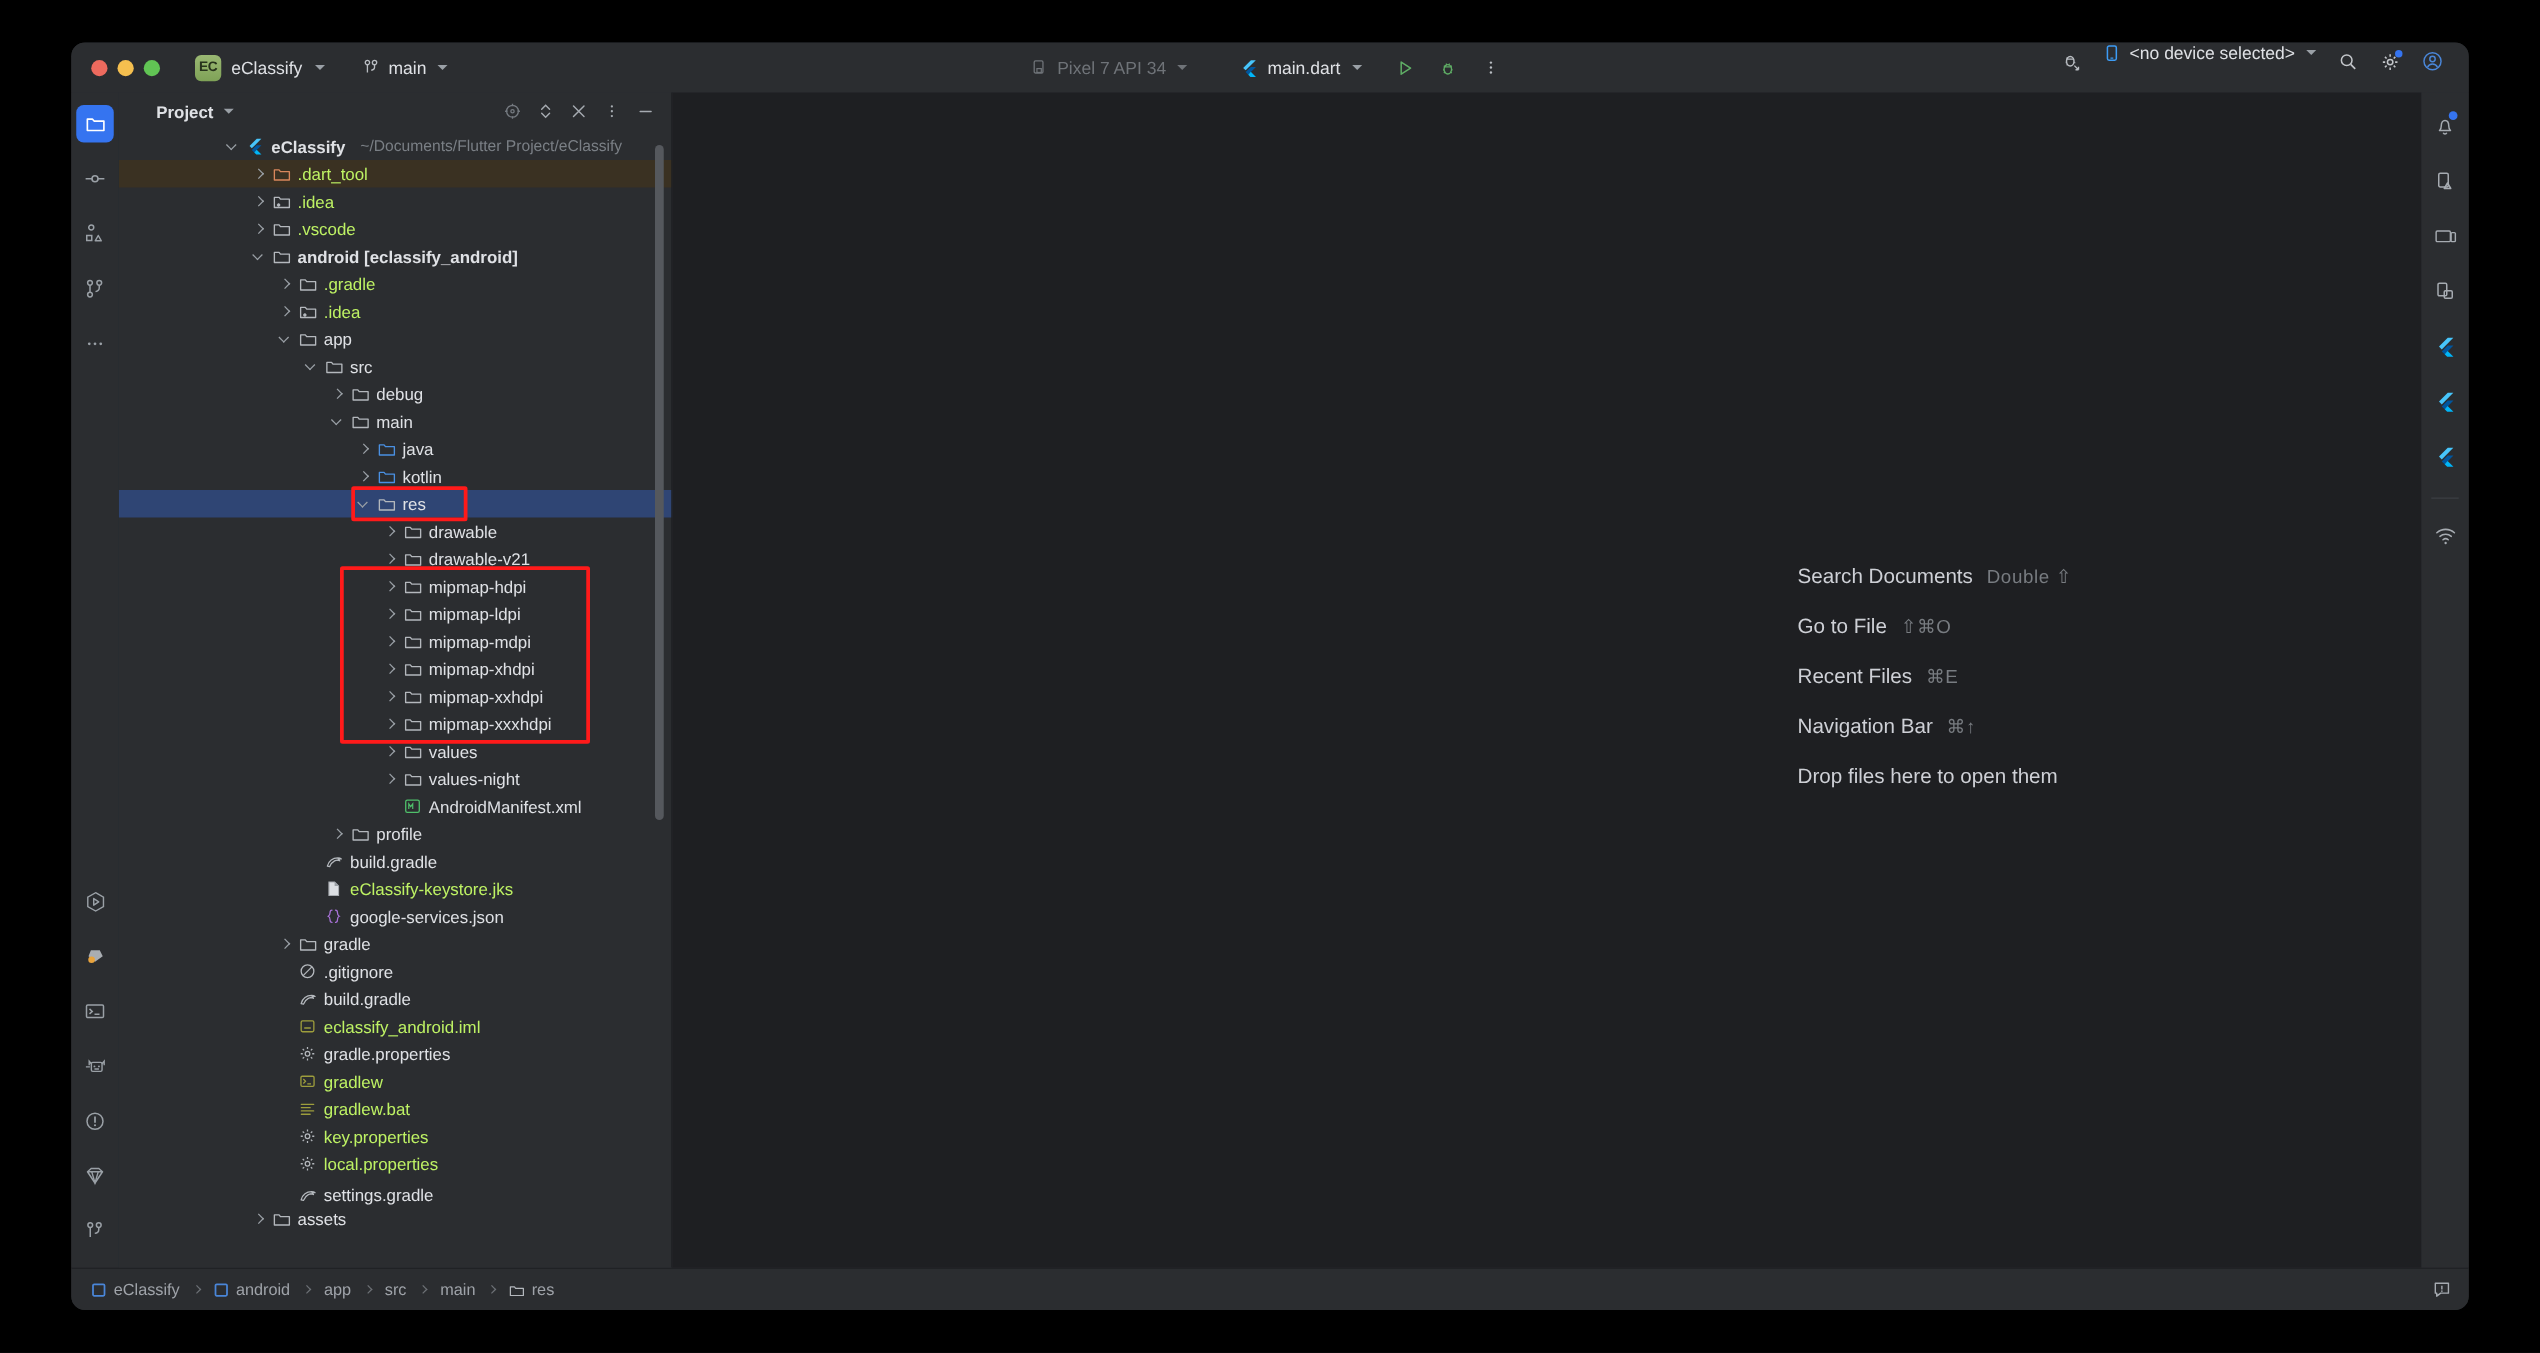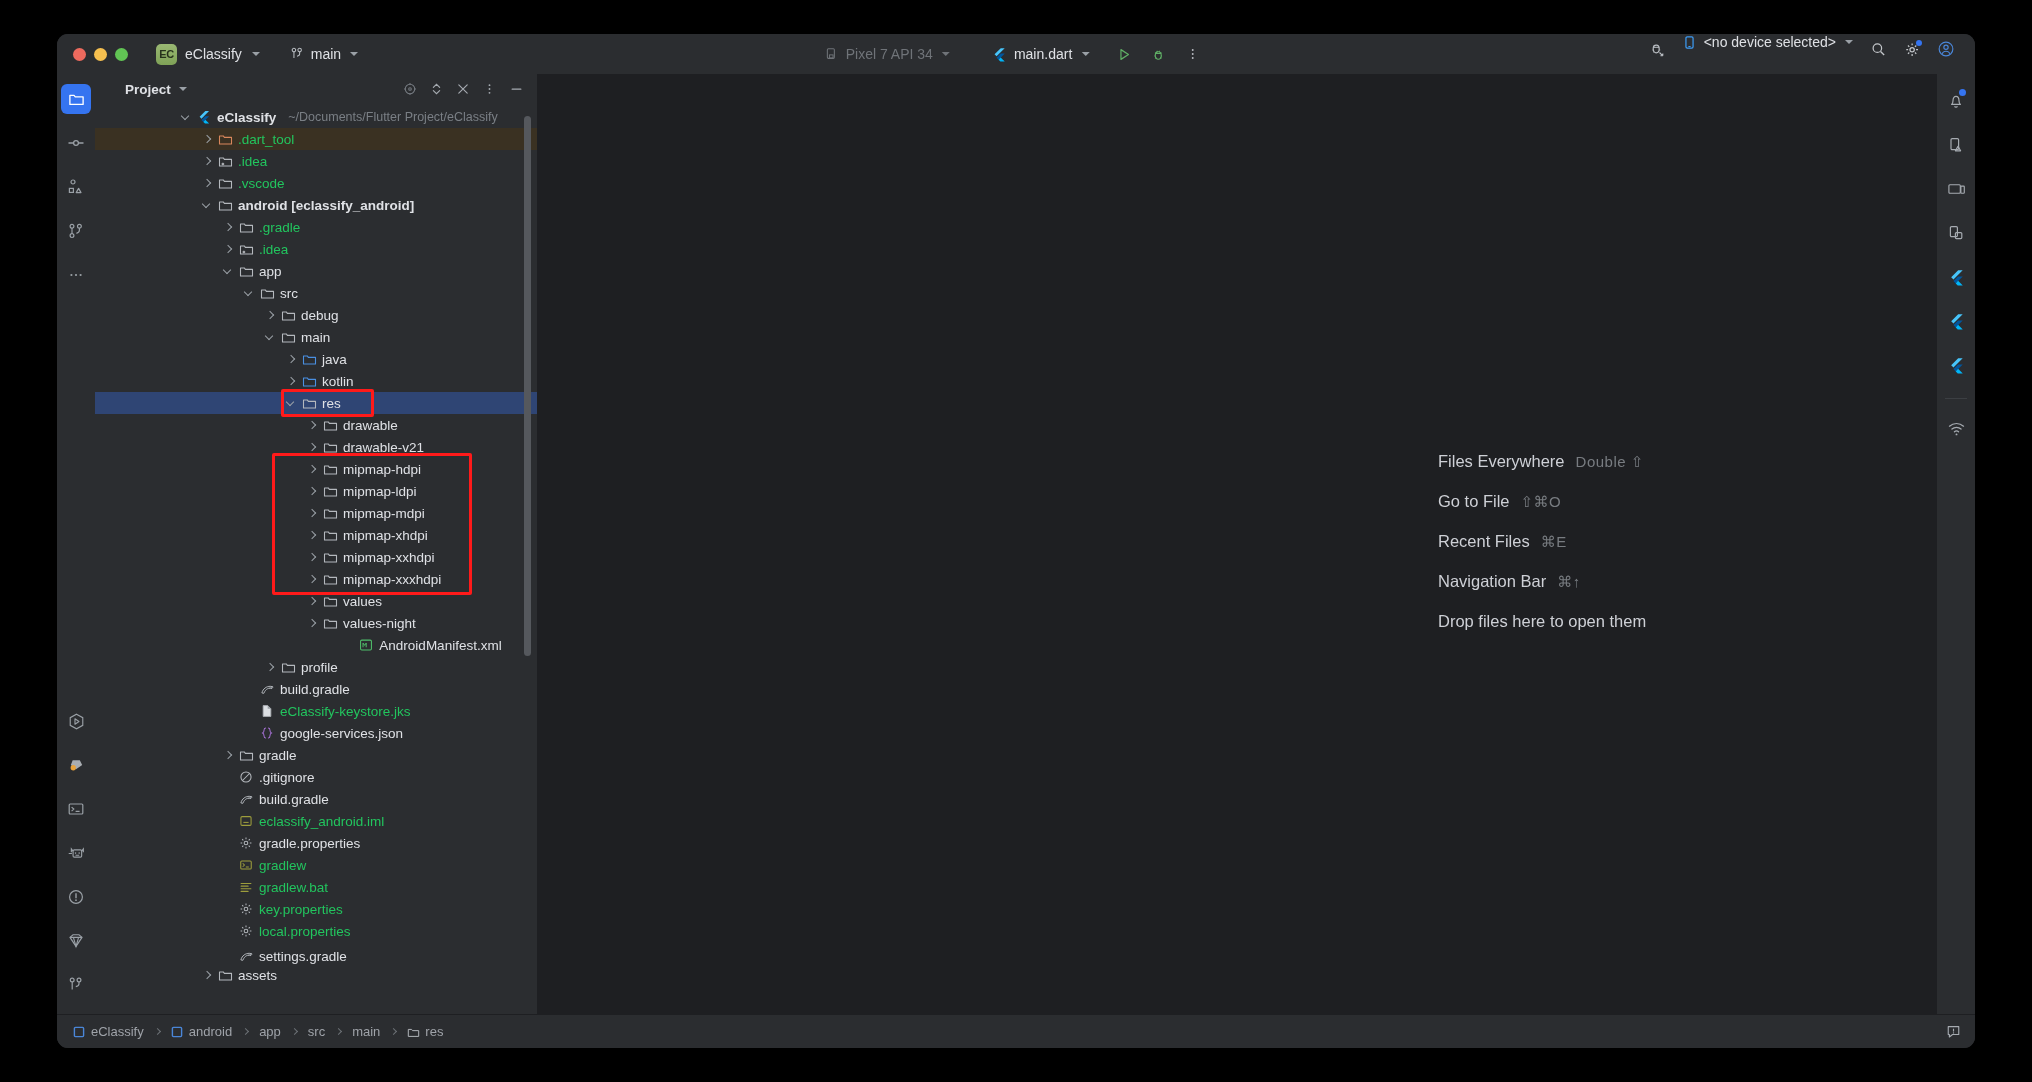--- a/index.html
+++ b/index.html
@@ -115,21 +115,21 @@
     position: relative;
   }
   .row .arrow.r::after, .row .arrow.d::after {
     content:""; position:absolute; left:2px; top:2px;
     width:5px;height:5px; border-right:1.4px solid #9aa0a6; border-bottom:1.4px solid #9aa0a6;
   }
   .row .arrow.r::after { transform: rotate(-45deg); }
   .row .arrow.d::after { transform: rotate(45deg); top:1px; left:1px;}
   .ico { width:16px; height:16px; flex:0 0 16px; margin-right:5px; display:flex;align-items:center;justify-content:center;}
   .lbl-path { color:#7a7f85; font-size:12.5px; margin-left:12px; }
-  .grn { color:#22c55e; }
+  .grn { color:#bef264; }
   .bold { font-weight: 700; }
 
   .row.excluded { background: #3a3122; }
   .row.selected { background: #2f4574; }
   .sel-bar {
     position:absolute; left:0; width:443px; height:22px; background:#2f4574;
   }
 
   
   .annot {
@@ -620,21 +620,21 @@
             </div>
             <div class="row" style="padding-left: 212px;">
               <span class="arrow r"></span>
               <span class="ico">
                 <svg width="15" height="15" viewBox="0 0 16 16">
   <path d="M1.6 4.2h4l1.2 1.5H14.4v7.1H1.6z" fill="none" stroke="#b4b8bd" stroke-width="1.15" stroke-linejoin="round"></path>
                 </svg>
               </span>
               <span>values-night</span>
             </div>
-            <div class="row" style="padding-left: 212px; justify-content: center;">
+            <div class="row" style="padding-left: 212px;">
               <span class="arrow "></span>
               <span class="ico">
                 <svg width="14" height="14" viewBox="0 0 16 16">
         <rect x="1.8" y="2.4" width="12.4" height="11.2" rx="1.4" fill="none" stroke="#4fbf6a" stroke-width="1.2"></rect>
         <path d="M4.6 10.6V5.8l1.8 2.6 1.8-2.6v4.8" fill="none" stroke="#4fbf6a" stroke-width="1.1"></path>
                 </svg>
               </span>
               <span>AndroidManifest.xml</span>
             </div>
             <div class="row" style="padding-left: 170px;">
@@ -787,21 +787,21 @@
         <div id="tree-scroll"></div>
       <div class="annot" style="left: 186px; top: 285px; width: 93px; height: 28px;"></div>
           <div class="annot" style="left: 177px; top: 349px; width: 200px; height: 142px;"></div>
         </div>
       <div id="panel-divider"></div>
     </div>
 
     <div id="editor">
       <div id="hints">
           <div class="hint">
-            <span class="hint-label">Files Everywhere</span>
+            <span class="hint-label">Search Documents</span>
             <span class="hint-key">Double ⇧</span>
           </div>
           <div class="hint">
             <span class="hint-label">Go to File</span>
             <span class="hint-key">⇧⌘O</span>
           </div>
           <div class="hint">
             <span class="hint-label">Recent Files</span>
             <span class="hint-key">⌘E</span>
           </div>

